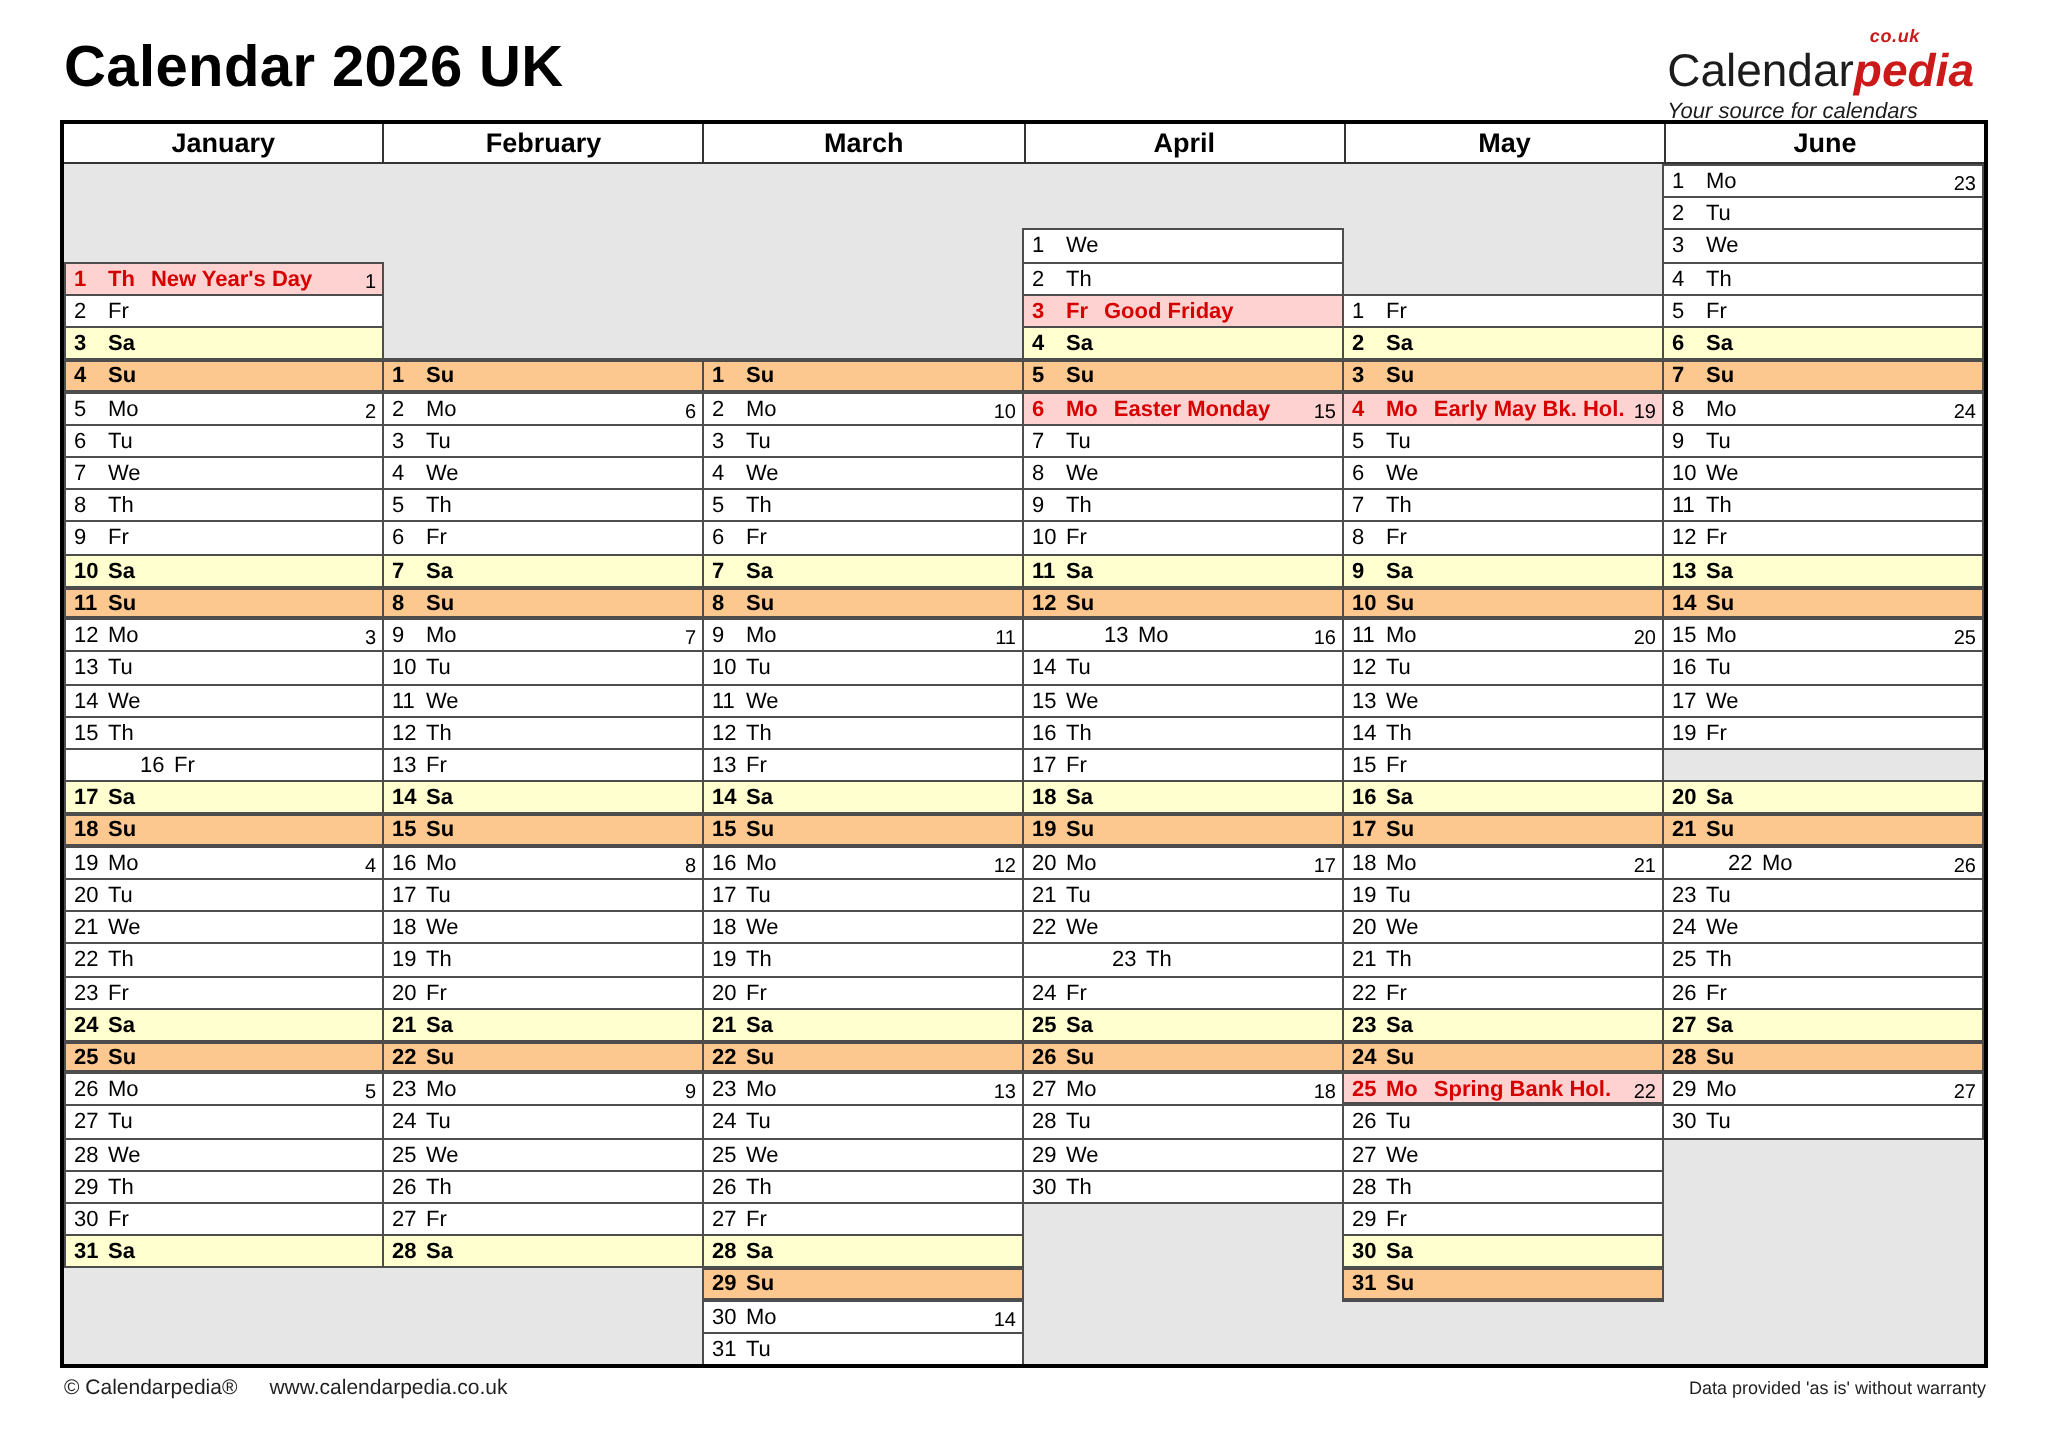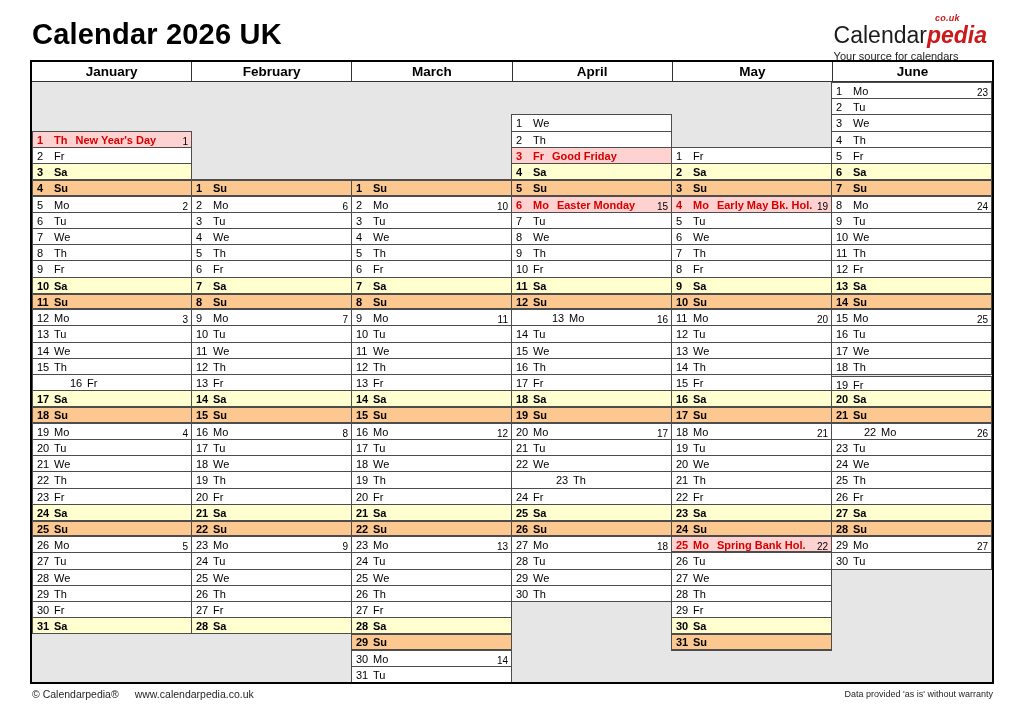--- a/index.html
+++ b/index.html
@@ -14,21 +14,21 @@
   
   .logo { position:absolute; top:15px; right:37px; }
   .logo-line { position:relative; font-size:23px; line-height:1.1; padding-top:8px; white-space:nowrap; }
   .logo-cal { color:#1c1c1c; }
   .logo-pedia-wrap { position:relative; }
   .logo-pedia { color:var(--logo-red,#cc1a1a); font-weight:bold; font-style:italic; }
   .logo-couk {
     position:absolute; top:-8px; left:8px;
     font-size:9px; font-weight:bold; font-style:italic; color:var(--logo-red,#cc1a1a); letter-spacing:0.3px;
   }
-  .logo-tagline { font-size:11px; color:#1c1c1c; margin-top:2px; }
+  .logo-tagline { font-size:11px; color:#1c1c1c; margin-top:2px;font-style:italic; }
   
   .cal {
     position:absolute; left:30px; top:60px; width:964px;
     border:2px solid #000; box-sizing:border-box; background:#fff;
   }
   .cal-head { display:flex; height:20px; border-bottom:1px solid #333; box-sizing:border-box; background:#fff; }
   .mh {
     flex:1; text-align:center; font-weight:bold; font-size:13.5px; line-height:19px;
     border-right:1px solid #333; box-sizing:border-box;
   }
@@ -255,21 +255,21 @@
           <div class="day-cell" style="top: 130px; height: 17px;"><span class="dnum">9</span><span class="wdl">Tu</span></div>
           <div class="day-cell" style="top: 146px; height: 17px;"><span class="dnum">10</span><span class="wdl">We</span></div>
           <div class="day-cell" style="top: 162px; height: 17px;"><span class="dnum">11</span><span class="wdl">Th</span></div>
           <div class="day-cell" style="top: 178px; height: 18px;"><span class="dnum">12</span><span class="wdl">Fr</span></div>
           <div class="day-cell sat" style="top: 195px; height: 17px;"><span class="dnum">13</span><span class="wdl">Sa</span></div>
           <div class="day-cell sun" style="top: 211px; height: 17px;"><span class="dnum">14</span><span class="wdl">Su</span></div>
           <div class="day-cell" style="top: 227px; height: 17px;"><span class="dnum">15</span><span class="wdl">Mo</span><span class="wk">25</span></div>
           <div class="day-cell" style="top: 243px; height: 18px;"><span class="dnum">16</span><span class="wdl">Tu</span></div>
           <div class="day-cell" style="top: 260px; height: 17px;"><span class="dnum">17</span><span class="wdl">We</span></div>
           <div class="day-cell" style="top: 276px; height: 17px;"><span class="dnum">18</span><span class="wdl">Th</span></div>
-          <div class="day-cell" style="top: 294px; height: 17px;"><span class="dnum">19</span><span class="wdl">Fr</span></div>
+          <div class="day-cell" style="top: 276px; height: 17px;"><span class="dnum">19</span><span class="wdl">Fr</span></div>
           <div class="day-cell sat" style="top: 308px; height: 17px;"><span class="dnum">20</span><span class="wdl">Sa</span></div>
           <div class="day-cell sun" style="top: 324px; height: 18px;"><span class="dnum">21</span><span class="wdl">Su</span></div>
           <div class="day-cell" style="top: 341px; height: 17px; padding-left: 32px;"><span class="dnum">22</span><span class="wdl">Mo</span><span class="wk">26</span></div>
           <div class="day-cell" style="top: 357px; height: 17px;"><span class="dnum">23</span><span class="wdl">Tu</span></div>
           <div class="day-cell" style="top: 373px; height: 17px;"><span class="dnum">24</span><span class="wdl">We</span></div>
           <div class="day-cell" style="top: 389px; height: 18px;"><span class="dnum">25</span><span class="wdl">Th</span></div>
           <div class="day-cell" style="top: 406px; height: 33px;"><span class="dnum">26</span><span class="wdl">Fr</span></div>
           <div class="day-cell sat" style="top: 422px; height: 17px;"><span class="dnum">27</span><span class="wdl">Sa</span></div>
           <div class="day-cell sun" style="top: 438px; height: 17px;"><span class="dnum">28</span><span class="wdl">Su</span></div>
           <div class="day-cell" style="top: 454px; height: 17px;"><span class="dnum">29</span><span class="wdl">Mo</span><span class="wk">27</span></div>

